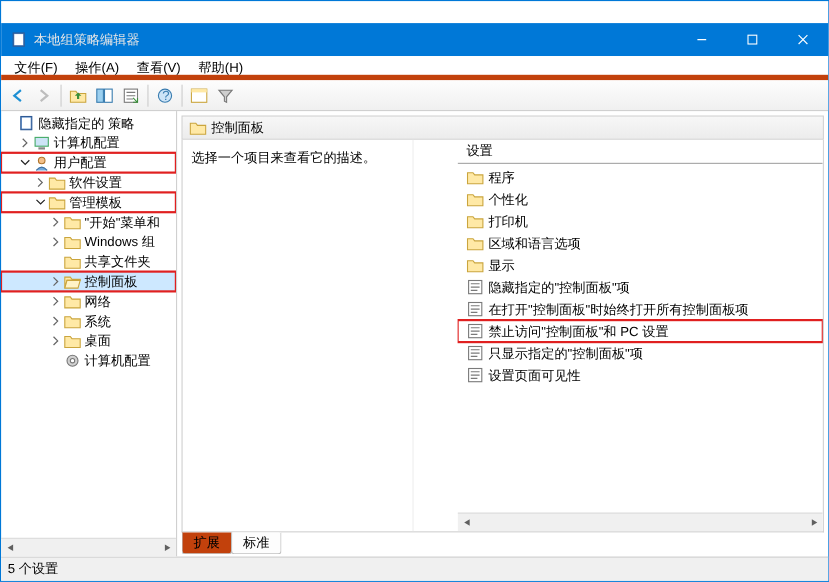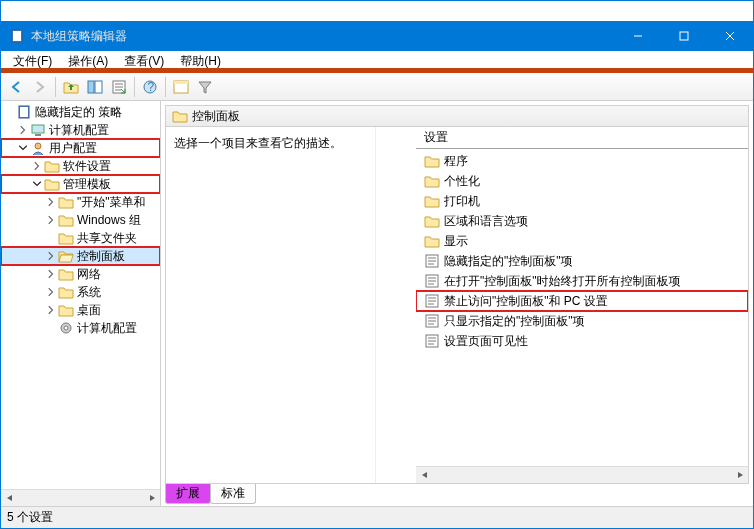--- a/index.html
+++ b/index.html
@@ -51,21 +51,21 @@
 .list-body { flex: 1; overflow: auto; padding: 2px 0; position: relative; }
 .list-body .item { display: flex; align-items: center; height: 20px; padding-left: 8px; cursor: pointer; gap: 4px; }
 
 
 .scrollbar-h { height: 17px; background: #f0f0f0; border-top: 1px solid #dcdcdc; display: flex; align-items: center; justify-content: space-between; }
 .scrollbar-h .arrow { width: 17px; height: 17px; display: flex; align-items: center; justify-content: center; cursor: pointer; }
 
 
 .tabsrow { display: flex; align-items: flex-end; height: 20px; margin: 0 4px 2px 4px; }
 .tabsrow .tab { border: 1px solid #c0c0c0; border-top: none; padding: 1px 10px; background: #fdfdfd; cursor: pointer; margin-right: -1px; border-radius: 0 0 3px 3px; }
-.tabsrow .tab.active { background: #d946ef; }
+.tabsrow .tab.active { background: #c2410c; }
 
 
 .statusbar { height: 22px; border-top: 1px solid #d0d0d0; background: #f0f0f0; display: flex; align-items: center; padding-left: 6px; }
 
 
 .ficon { width: 16px; height: 16px; flex-shrink: 0; }
 </style>
 </head>
 <body>
 

